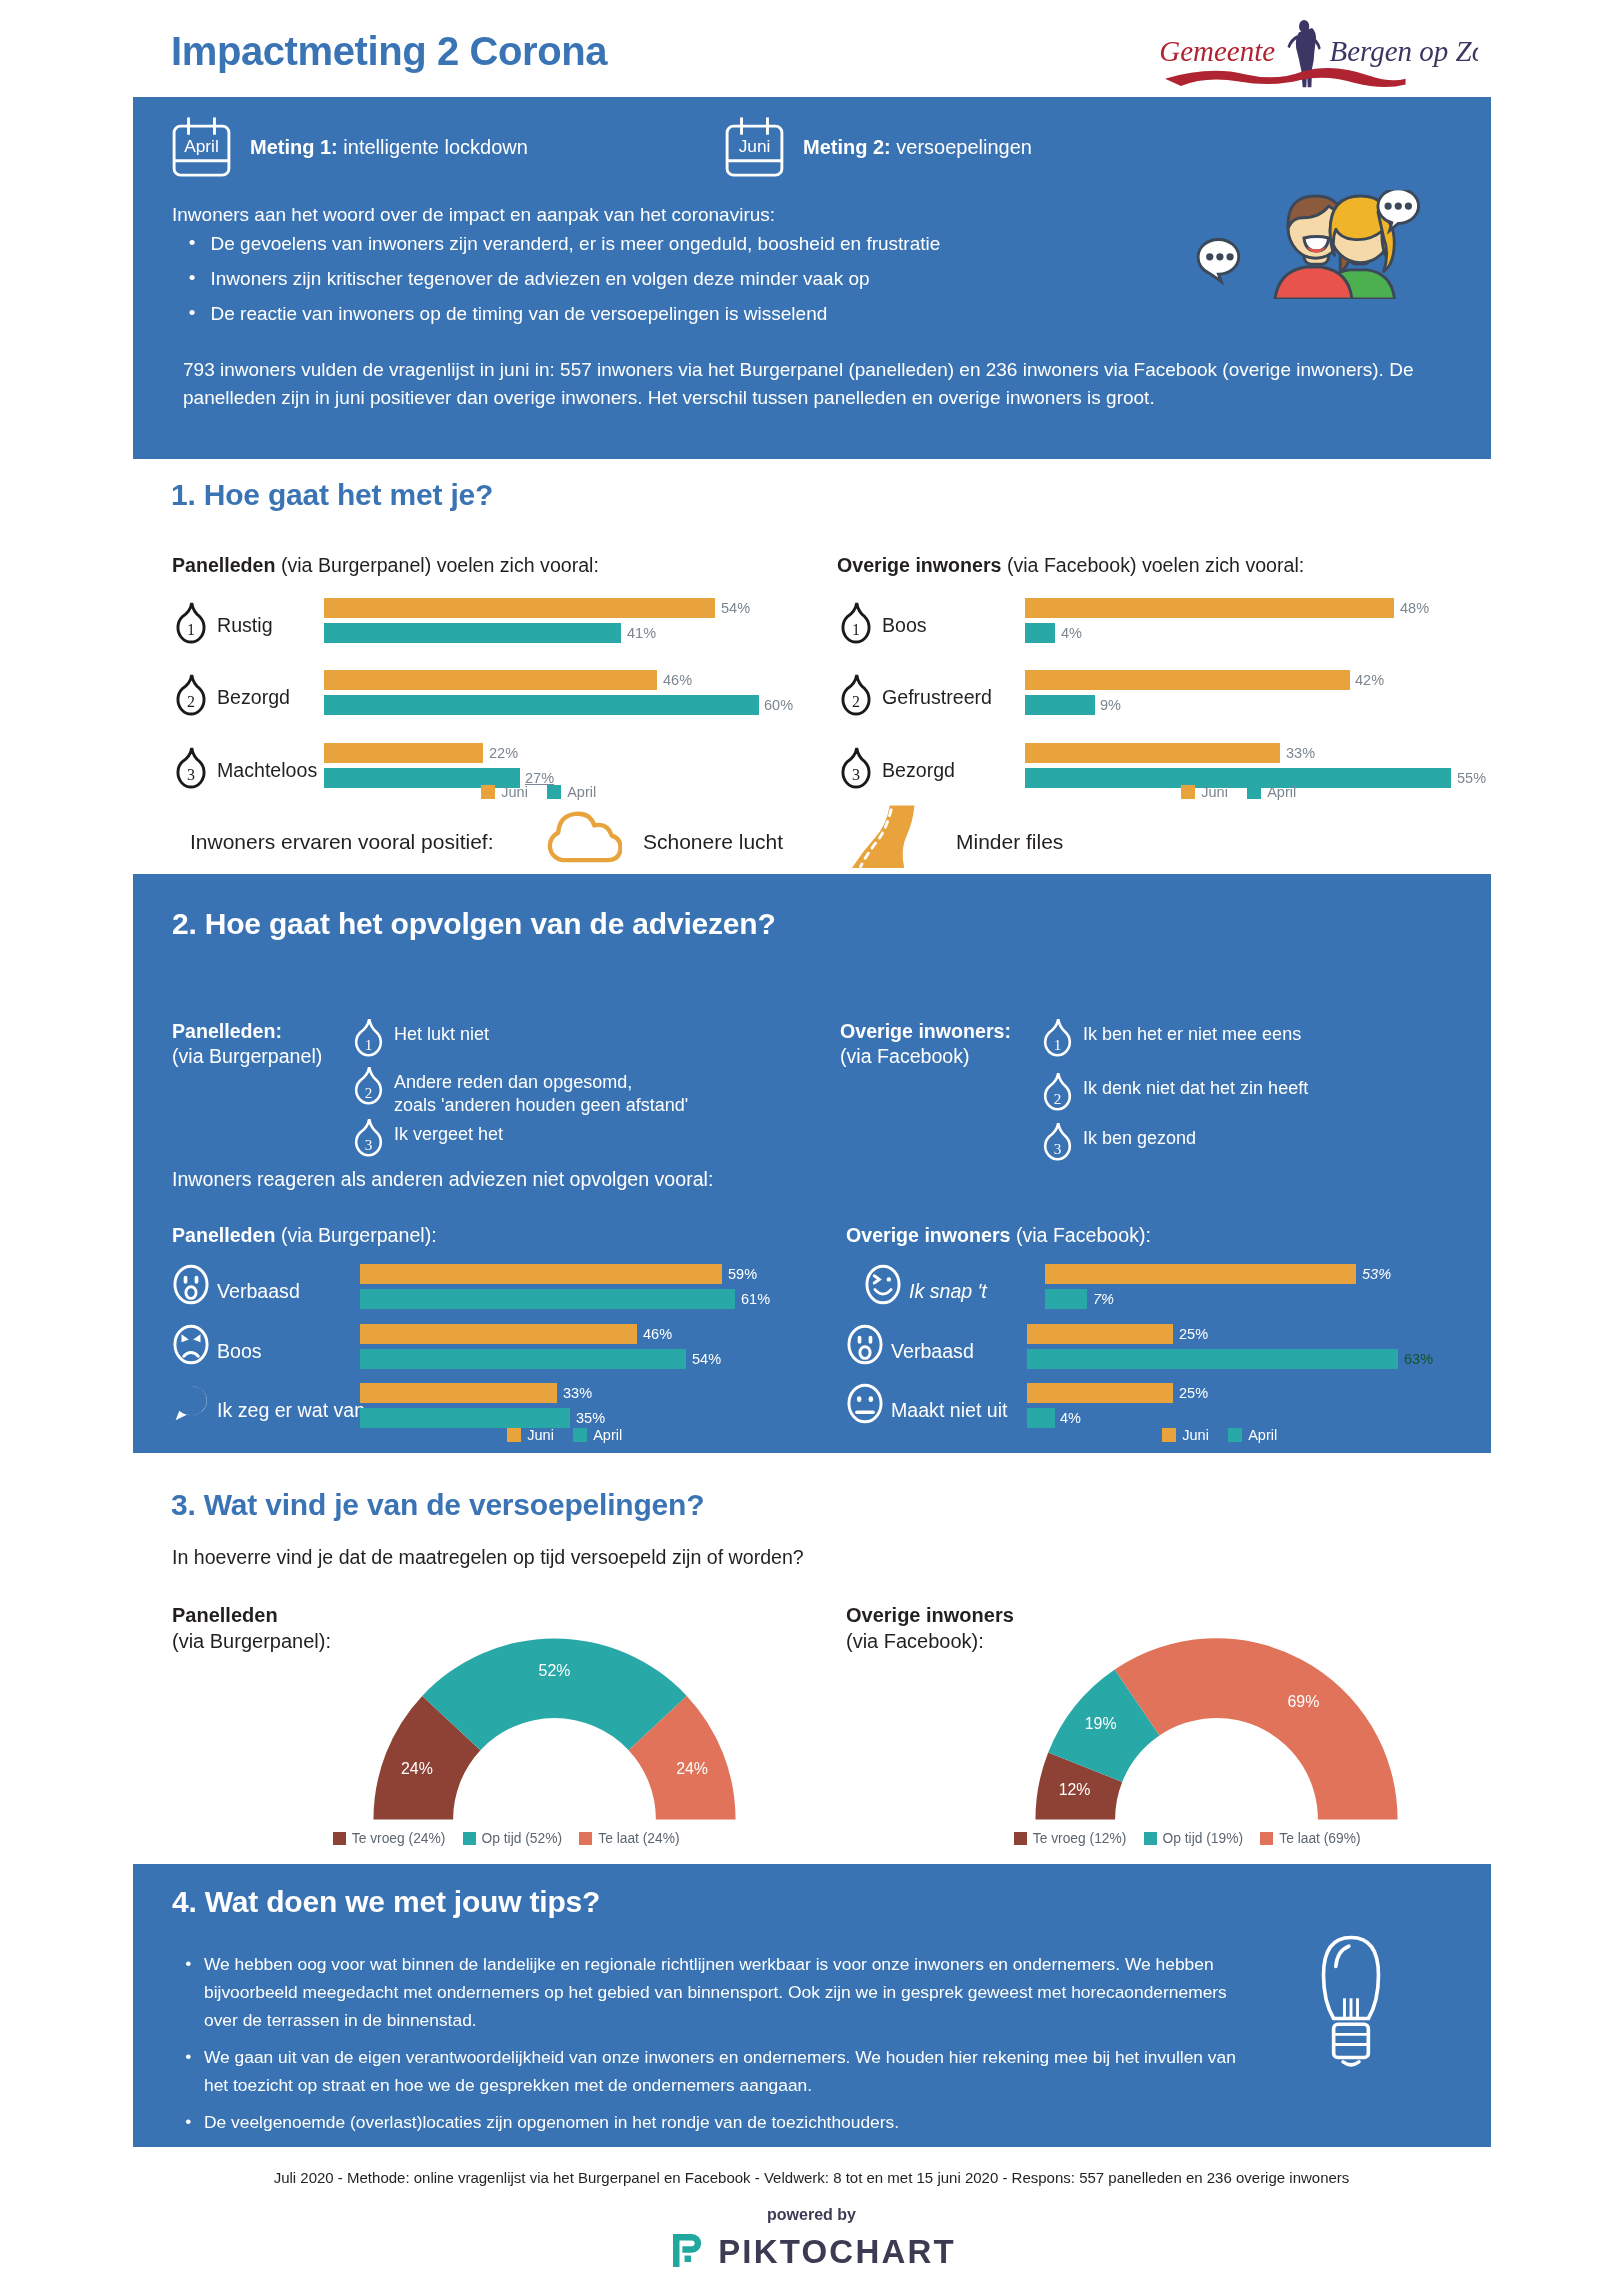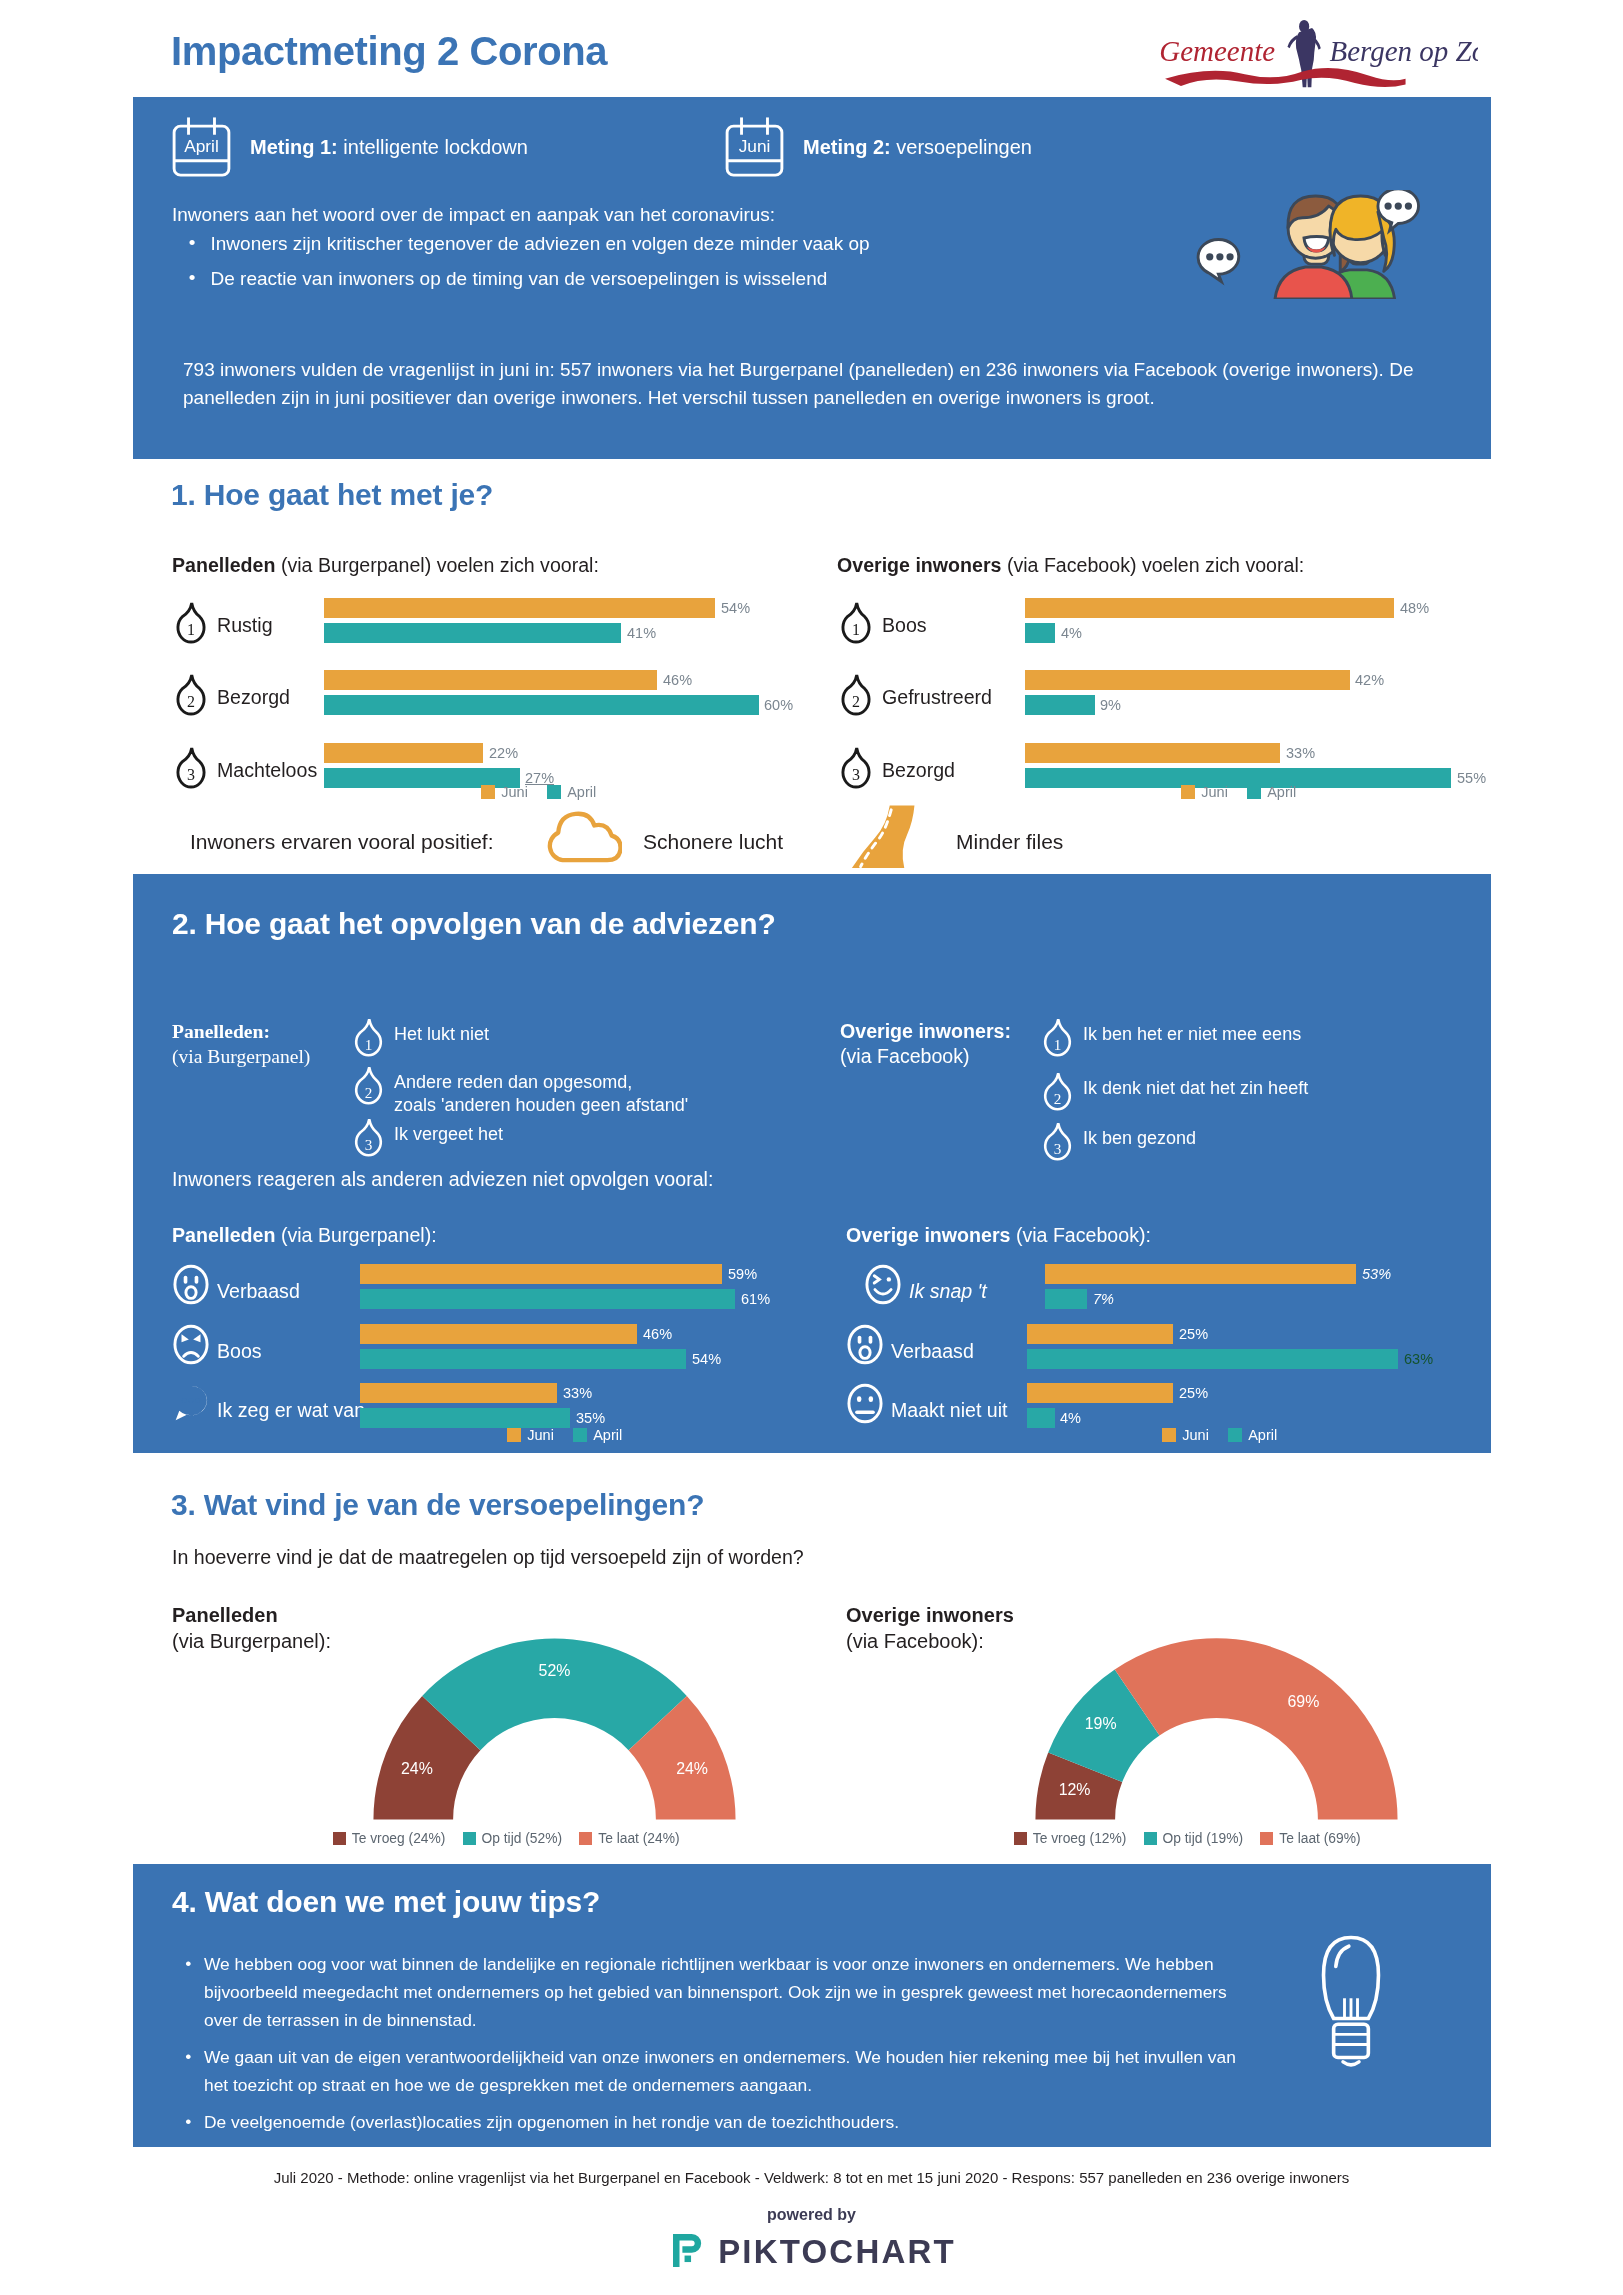--- a/index.html
+++ b/index.html
@@ -151,20 +151,21 @@
       <line x1="60" y1="2" x2="60" y2="26" stroke="#fff" stroke-width="4"></line>
       <text x="42" y="50" text-anchor="middle" font-family="Liberation Sans, sans-serif" font-size="24" fill="#fff">Juni</text>
     </svg>
   </div>
   <div class="meting-label" style="left:803px; top:136px;">
     <span>Meting 2:</span><span class="thin"> versoepelingen</span>
   </div>
 
   <div class="intro-lead">Inwoners aan het woord over de impact en aanpak van het coronavirus:</div>
   <ul class="intro-bullets">
+    <li>De gevoelens van inwoners zijn veranderd, er is meer ongeduld, boosheid en frustratie</li>
     <li>Inwoners zijn kritischer tegenover de adviezen en volgen deze minder vaak op</li>
     <li>De reactie van inwoners op de timing van de versoepelingen is wisselend</li>
   </ul>
   <div class="intro-para">793 inwoners vulden de vragenlijst in juni in: 557 inwoners via het Burgerpanel (panelleden) en 236 inwoners via Facebook (overige inwoners).  De panelleden zijn in juni positiever dan overige inwoners. Het verschil tussen panelleden en overige inwoners is groot.</div>
 
   <div class="people-illu">
     <svg viewBox="0 0 320 150" width="232" height="109">
       <g stroke="#3C4858" stroke-width="4" stroke-linejoin="round">
         <path d="M185 150 q5 -36 38 -40 l24 0 q33 4 38 40 z" fill="#4CAF50"></path>
         <path d="M120 150 q5 -38 42 -44 l22 0 q38 6 42 44 z" fill="#E8544C"></path>
@@ -358,21 +359,21 @@
       <g stroke="#fff" stroke-width="4" stroke-linecap="round" stroke-dasharray="8 9">
         <path d="M62 8 q-8 30 -20 44 q-14 18 -22 34" fill="none"></path>
       </g>
     </svg>
   </div>
   <div class="road-text">Minder files</div>
 
   <div class="bluepanel" id="sec2-panel"></div>
   <div class="sec-head white" style="left:172px; top:907px;">2. Hoe gaat het opvolgen van de adviezen?</div>
 
-  <div class="grouplabel" style="left:172px; top:1019px;font-family:Liberation Serif, serif;">
+  <div class="grouplabel" style="left:172px; top:1019px;">
     <span>Panelleden:</span><br><span class="thin">(via Burgerpanel)</span>
   </div>
   <div class="reasonrow" style="left:351px; top:1017px; width:449px;">
     <div class="dropicon"><svg viewBox="0 0 48 58" width="35" height="42">
           <path d="M25 3 q-2 11 -12 18 a17 18 0 1 0 22 0 q-8 -7 -10 -18z" fill="none" stroke="#fff" stroke-width="3.6" stroke-linecap="round"></path>
           <text x="24" y="45" text-anchor="middle" font-family="Liberation Serif, serif" font-size="21" fill="#fff">1</text>
         </svg></div>
     <div class="rtext">Het lukt niet</div>
   </div>
   <div class="reasonrow" style="left:351px; top:1065px; width:478px;">

